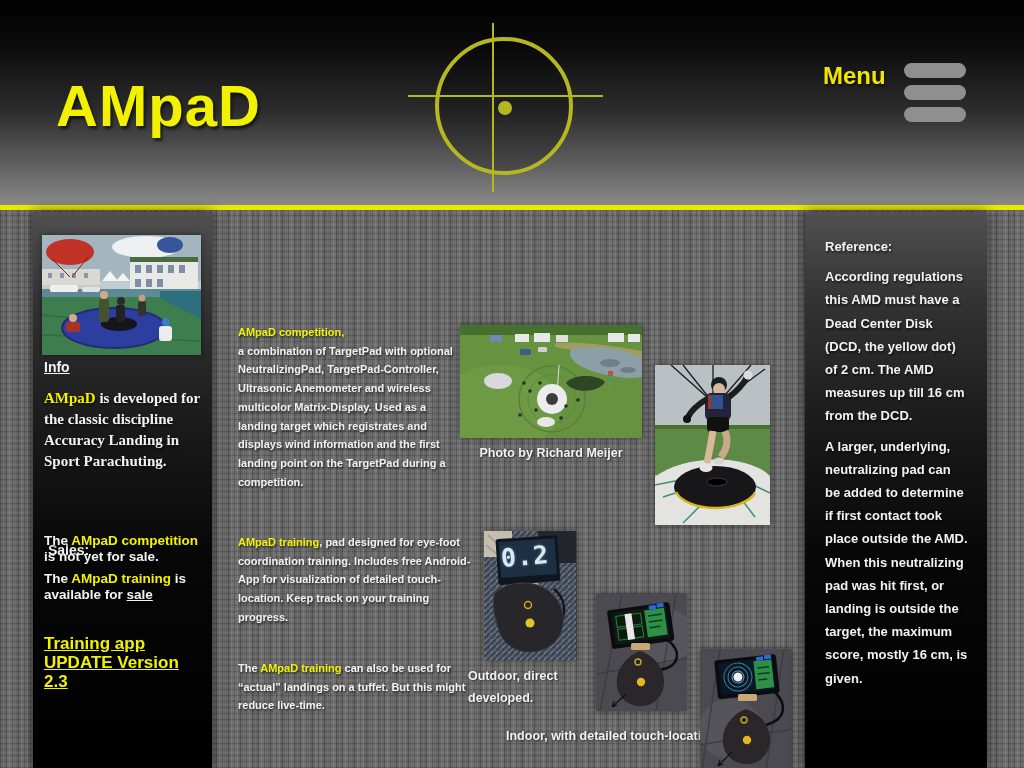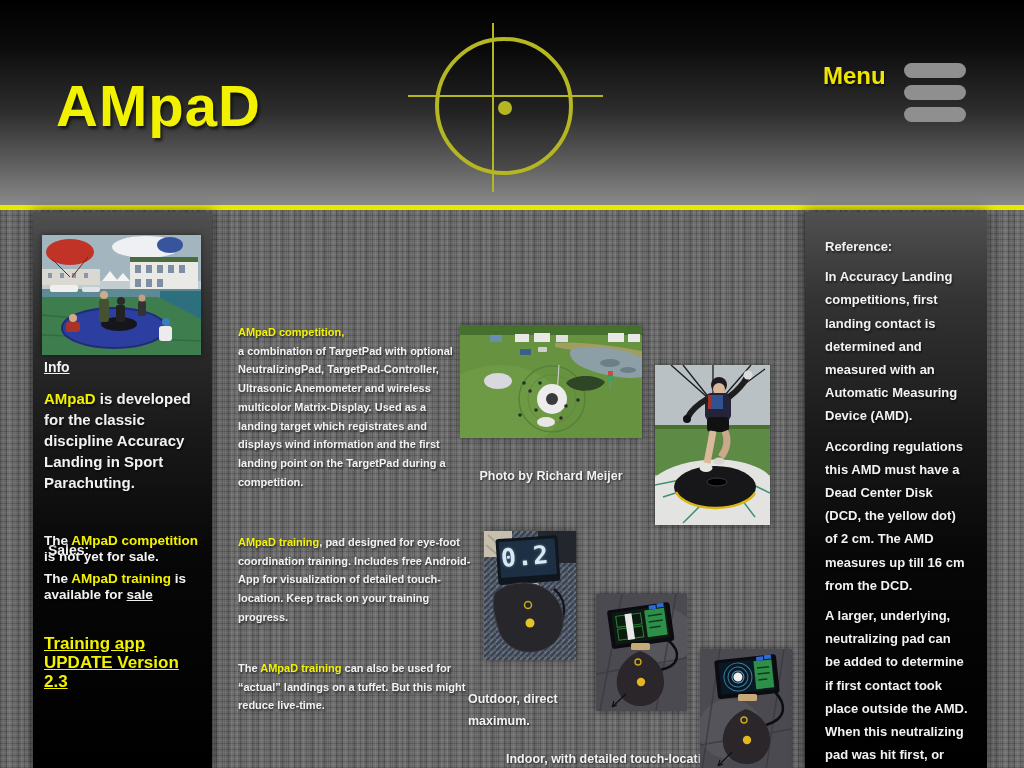--- a/index.html
+++ b/index.html
@@ -32,21 +32,21 @@
     box-shadow:0 0 12px rgba(0,0,0,.6);}
   #left-sidebar{left:33px;width:179px;}
   #right-sidebar{left:805px;width:182px;}
 
   .txt{color:var(--white);text-shadow:1px 2px 2px rgba(0,0,0,.55);}
   .yel{color:var(--yellow);}
   a.link{color:var(--white);text-decoration:underline;cursor:pointer;}
 
   #event-photo{left:42px;top:235px;width:159px;height:120px;}
   #info-link{left:44px;top:359px;font-size:14px;text-decoration:underline;}
-  #intro{left:44px;top:388px;width:156px;font-size:15px;line-height:21px;}
+  #intro{left:44px;top:388px;width:156px;font-size:15px;line-height:21px;font-family:Liberation Serif, serif;}
   #sales-heading{left:48px;top:508px;font-size:14px;margin-top:34px;}
   #sale1{left:44px;top:533px;width:162px;font-size:13.5px;line-height:16px;}
   #sale2{left:44px;top:571px;width:162px;font-size:13.5px;line-height:16px;}
   #update-link{left:44px;top:606px;width:150px;font-size:17px;line-height:19px;
     color:var(--yellow);text-decoration:underline;cursor:pointer;text-shadow:1px 2px 2px rgba(0,0,0,.55);margin-top:28px;}
 
   
   #main-title{left:232px;top:269px;width:540px;text-align:center;font-size:19px;letter-spacing:.2px;}
   #main-title .u{border-bottom:2px solid var(--yellow);padding-bottom:1px;}
   .para{font-size:11px;line-height:18.7px;}
@@ -54,21 +54,21 @@
   #para2{left:238px;top:533px;width:234px;}
   #para3{left:238px;top:659px;width:236px;}
 
   .photo{box-shadow:0 0 6px rgba(0,0,0,.45);}
   #aerial-photo{left:460px;top:325px;width:182px;height:113px;}
   #landing-photo{left:655px;top:365px;width:115px;height:160px;}
   #outdoor-photo{left:484px;top:531px;width:92px;height:129px;}
   #indoor-photo-1{left:596px;top:594px;width:91px;height:117px;}
   #indoor-photo-2{left:700px;top:649px;width:92px;height:121px;}
 
-  .caption{font-size:12.5px;color:var(--white);text-shadow:1px 1px 2px rgba(0,0,0,.6);margin-top:23px;}
+  .caption{font-size:12.5px;color:var(--white);text-shadow:1px 1px 2px rgba(0,0,0,.6);}
   #caption-aerial{left:460px;top:446px;width:182px;text-align:center;}
   #caption-outdoor{left:468px;top:665px;width:122px;line-height:22px;}
   #caption-indoor{left:506px;top:729px;white-space:nowrap;}
 
   #display-digits{left:17px;top:11px;font-family:"DejaVu Sans Mono",monospace;
     font-size:25px;color:#d9e8f1;transform:rotate(-5deg);letter-spacing:1px;text-shadow:0 0 3px rgba(180,220,255,.5);}
 
   
   #reference{left:818px;top:228px;width:158px;font-size:13px;line-height:23.2px;}
   #reference p{margin:7px;}
@@ -270,21 +270,21 @@
       <path d="M70,58 C80,66 82,78 78,90" stroke="#14141a" stroke-width="2.5" fill="none"></path>
       <path d="M11,62 C22,51 46,48 62,58 C80,69 86,96 70,112 C52,128 22,122 15,100 C11,87 7,72 11,62 Z" fill="#26262b" stroke="#3a3a42" stroke-width="1"></path>
       <circle cx="44" cy="74" r="3.5" fill="none" stroke="#c9a81f" stroke-width="1.5"></circle>
       <circle cx="46" cy="92" r="4.5" fill="#e3c52a"></circle>
     </svg>
     <span id="display-digits" class="abs">0.2</span>
   </div>
 
   <div id="caption-outdoor" class="abs caption">
     <div>Outdoor, direct</div>
-    <div>maximum.</div>
+    <div>developed.</div>
   </div>
 
   <svg id="indoor-photo-1" class="abs photo" viewBox="0 0 91 117" preserveAspectRatio="none">
     <rect width="91" height="117" fill="#4b4a50"></rect>
     <ellipse cx="68" cy="42" rx="30" ry="28" fill="#56555b"></ellipse>
     <g stroke="#3a393f" stroke-width="1.5" opacity=".8">
       <path d="M26,0 L4,117"></path>
         <path d="M80,0 L60,117"></path>
         <path d="M0,80 L91,64"></path>
     </g>
@@ -338,18 +338,17 @@
     <path d="M74,42 C88,56 86,70 66,76" stroke="#0e0e12" stroke-width="2.5" fill="none"></path>
     <path d="M46,60 C59,64 69,75 70,89 C71,105 59,116 45,115 C30,114 21,102 23,87 C25,74 35,64 46,60 Z" fill="#2a262a"></path>
     <circle cx="44" cy="71" r="3" fill="none" stroke="#c9a81f" stroke-width="1.4"></circle>
     <circle cx="47" cy="91" r="4.2" fill="#e3b622"></circle>
     <path d="M32,103 L18,117 M18,117 L23,115 M18,117 L20,111" stroke="#101014" stroke-width="1.2" fill="none"></path>
   </svg>
 
   <div id="right-sidebar" class="abs sidebar"></div>
   <div id="reference" class="abs txt">
     <p>Reference:</p>
-    <p>In Accuracy Landing competitions, first landing contact is determined and measured with an Automatic Measuring Device (AMD).</p>
     <p>According regulations this AMD must have a Dead Center Disk (DCD, the yellow dot) of 2 cm. The AMD measures up till 16 cm from the DCD.</p>
     <p>A larger, underlying, neutralizing pad can be added to determine if first contact took place outside the AMD. When this neutralizing pad was hit first, or landing is outside the target, the maximum score, mostly 16 cm, is given.</p>
   </div>
 
 </div>
 
 </body></html>

